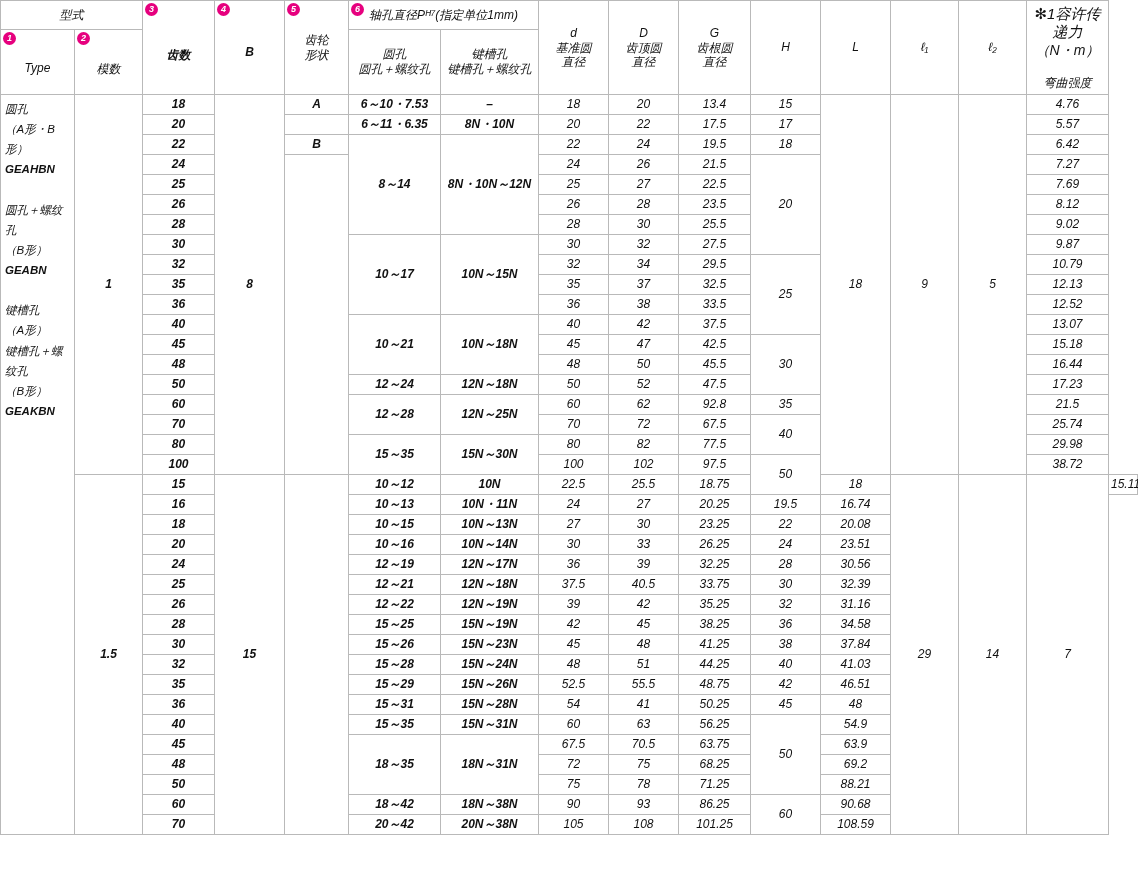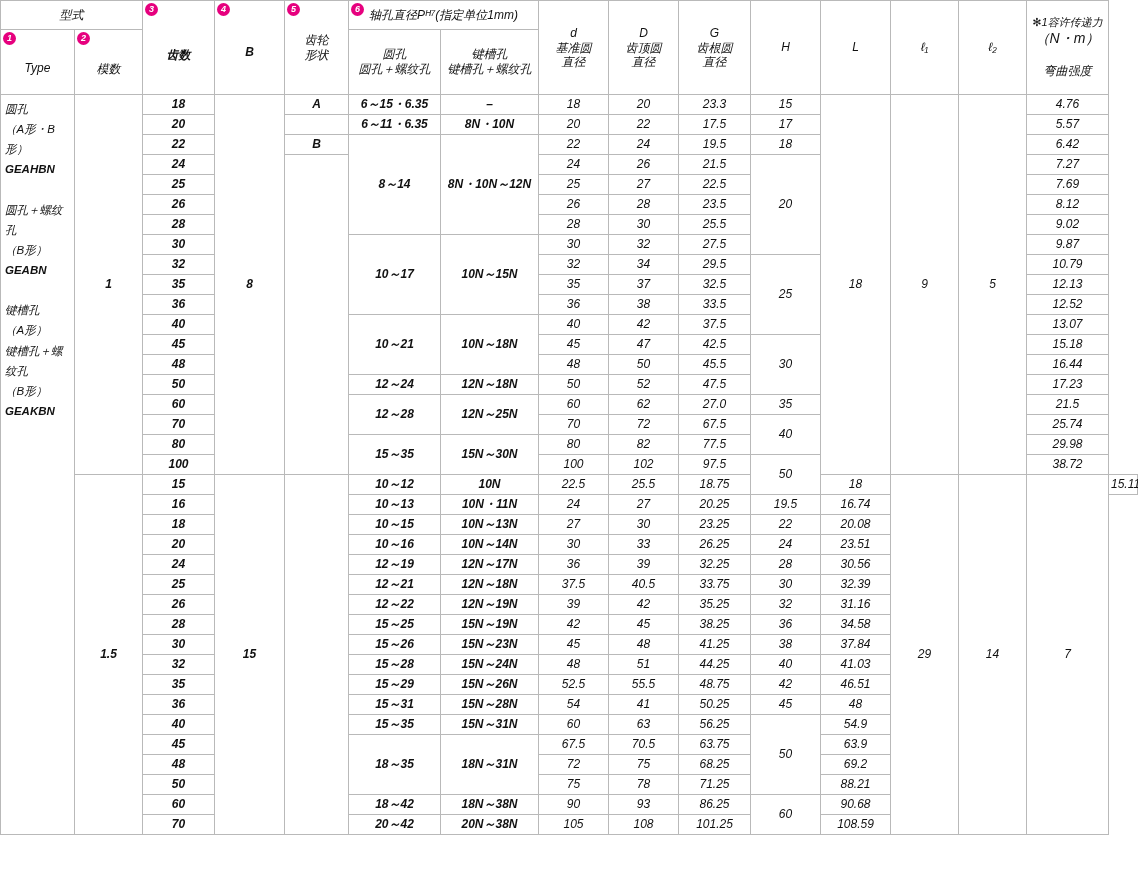--- a/index.html
+++ b/index.html
@@ -37,21 +37,21 @@
   }
   .typecell{
     text-align:left;
     vertical-align:top;
     padding:4px 4px 4px 4px;
     font-size:11.5px;
     line-height:1.75;
   }
   .r{height:20px;}
   .badge-tl{position:absolute;left:2px;top:2px;}
-  .star{font-size:11px;}
+  .star{font-size:15px;}
 </style>
 </head>
 <body>
 
 <div class="sheet">
   <table>
     <colgroup>
       <col style="width:74px">
       <col style="width:68px">
       <col style="width:72px">
@@ -158,25 +158,25 @@
             <div>（A形）</div>
             <div>键槽孔＋螺</div>
             <div>纹孔</div>
             <div>（B形）</div>
             <div style="font-weight:bold">GEAKBN</div>
           </td>
           <td rowspan="19" class="bold">1</td>
           <td class="bold">18</td>
           <td rowspan="19" class="bold">8</td>
           <td class="bold">A</td>
-          <td class="bold">6～15・6.35</td>
+          <td class="bold">6～10・7.53</td>
           <td class="bold">–</td>
           <td>18</td>
           <td>20</td>
-          <td>23.3</td>
+          <td>13.4</td>
           <td>15</td>
           <td rowspan="19">18</td>
           <td rowspan="19">9</td>
           <td rowspan="19">5</td>
           <td>4.76</td>
         </tr>
         <tr class="r">
           <td class="bold">20</td>
           <td></td>
           <td class="bold">6～11・6.35</td>
@@ -291,21 +291,21 @@
           <td>52</td>
           <td>47.5</td>
           <td>17.23</td>
         </tr>
         <tr class="r">
           <td class="bold">60</td>
           <td rowspan="2" class="bold">12～28</td>
           <td rowspan="2" class="bold">12N～25N</td>
           <td>60</td>
           <td>62</td>
-          <td>27.0</td>
+          <td>92.8</td>
           <td>35</td>
           <td>21.5</td>
         </tr>
         <tr class="r">
           <td class="bold">70</td>
           <td>70</td>
           <td>72</td>
           <td>67.5</td>
           <td rowspan="2">40</td>
           <td>25.74</td>

